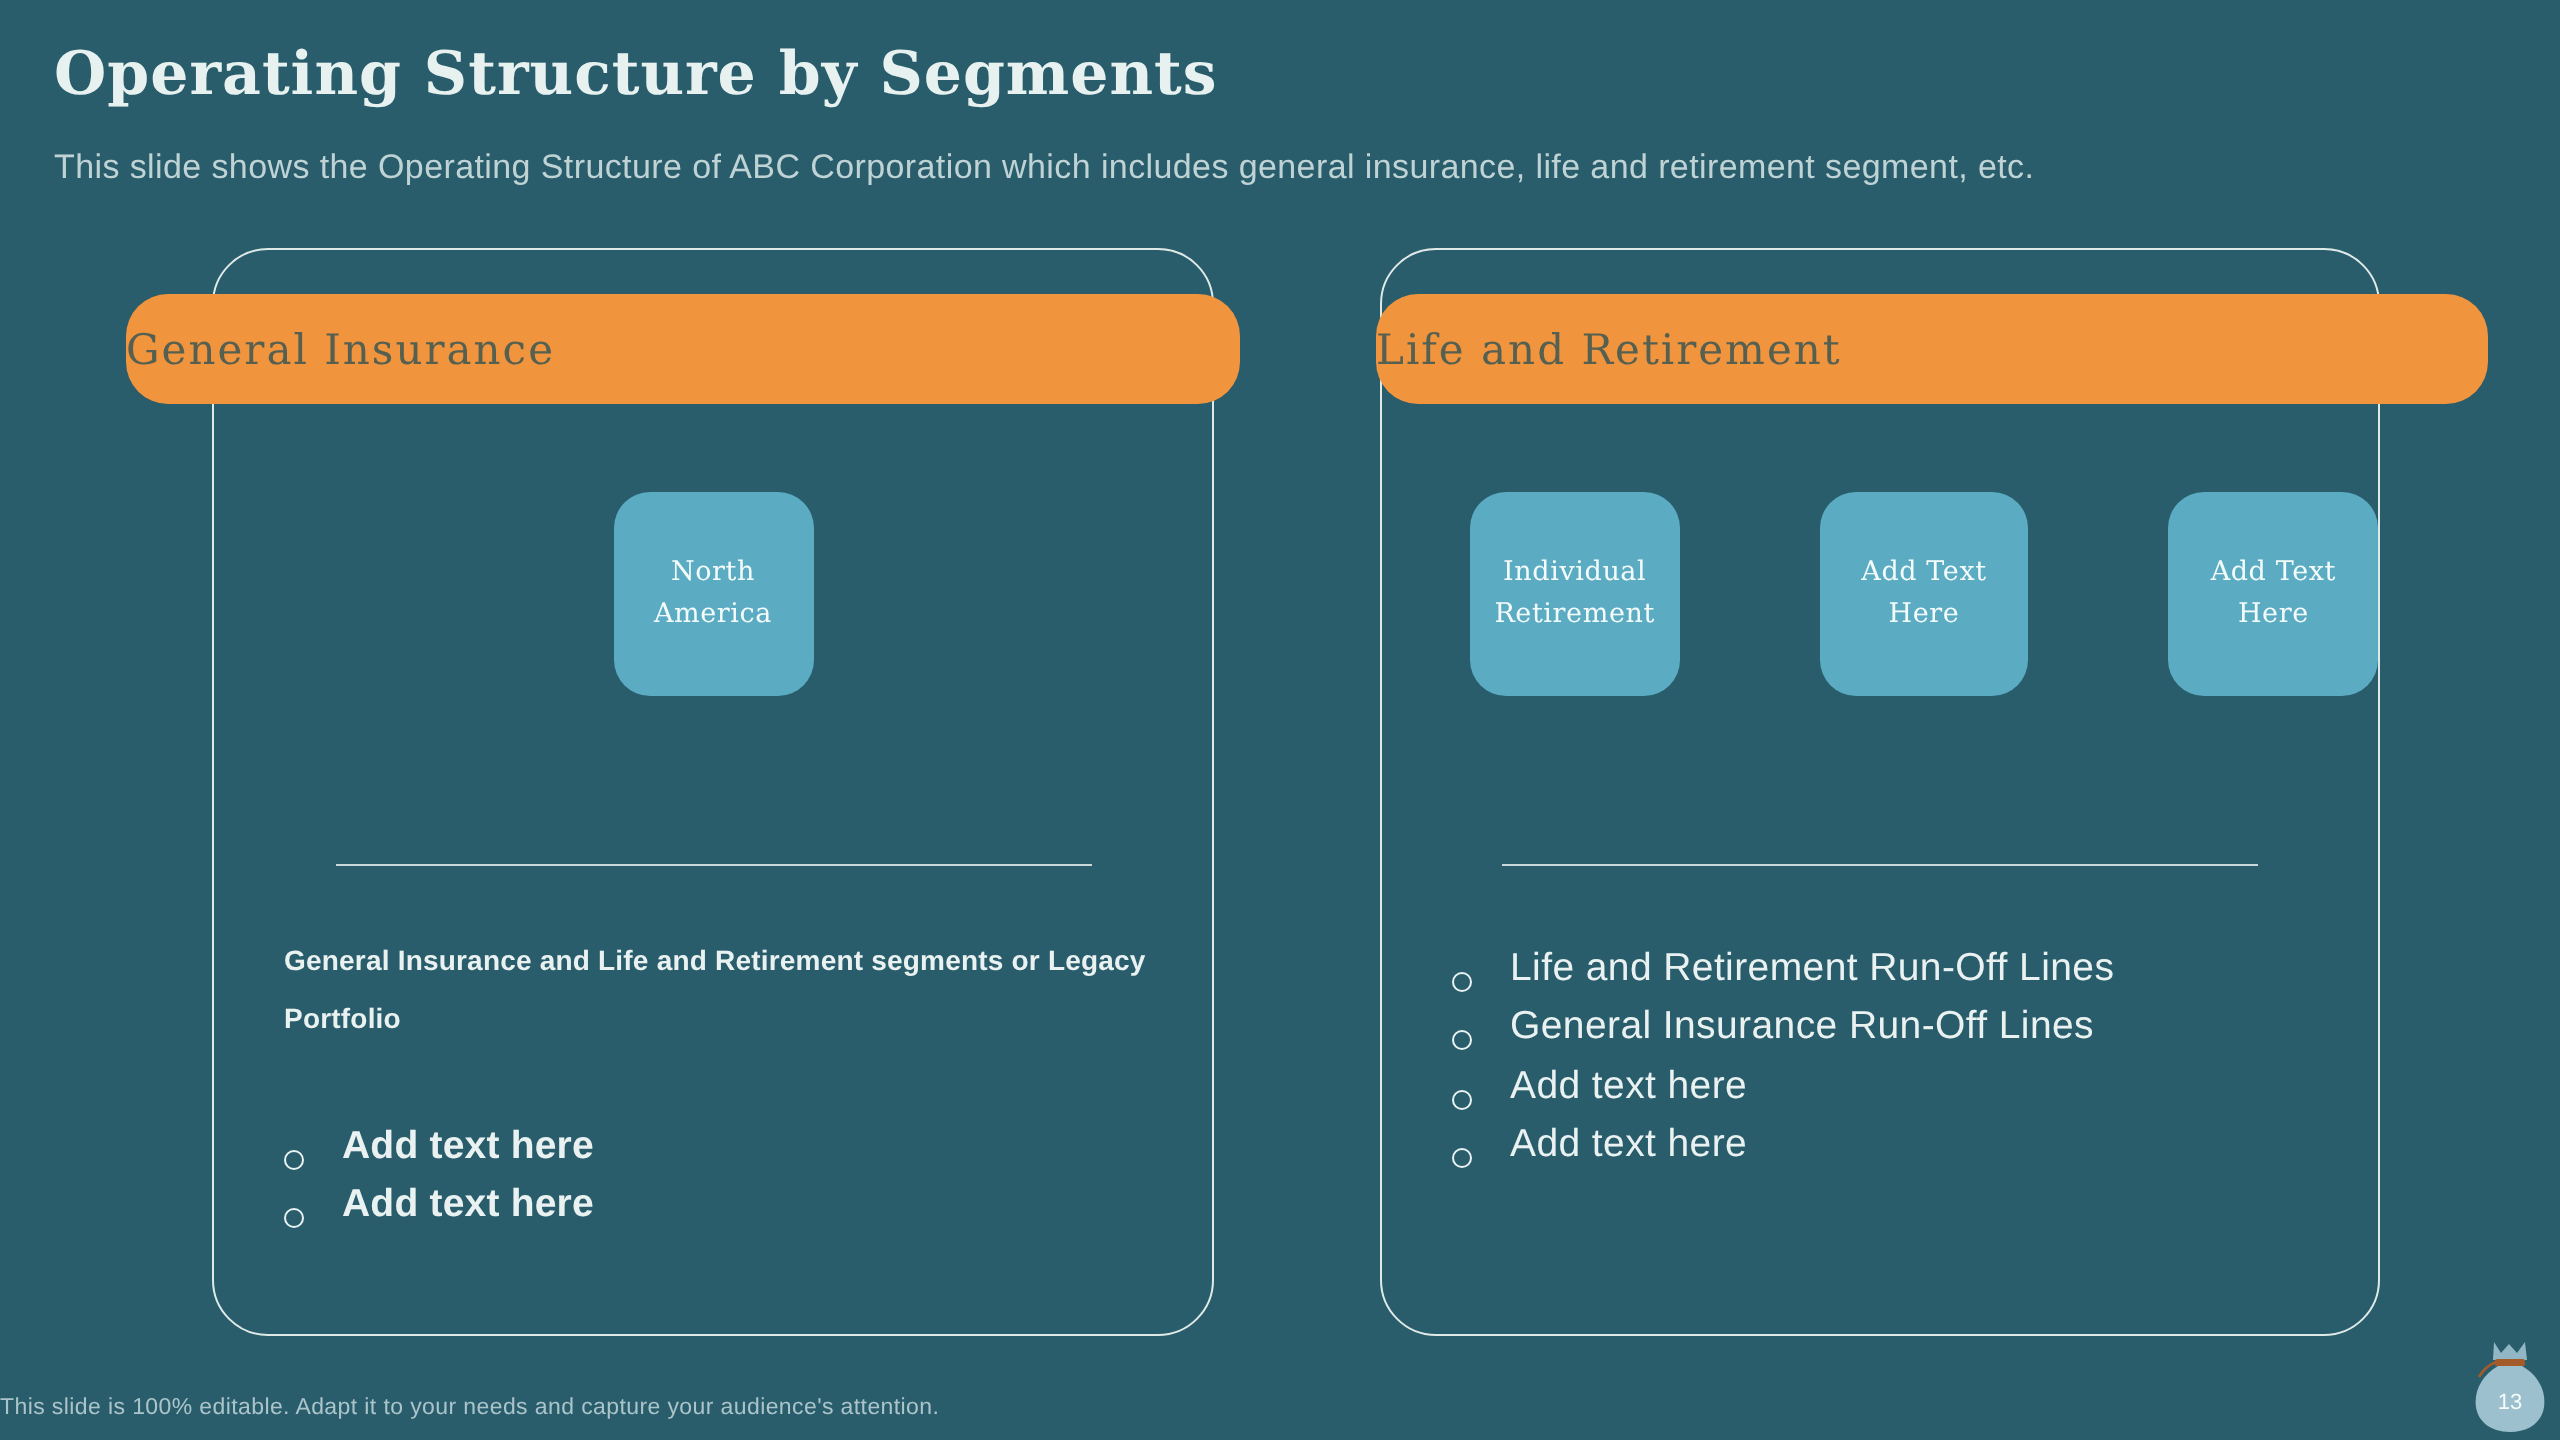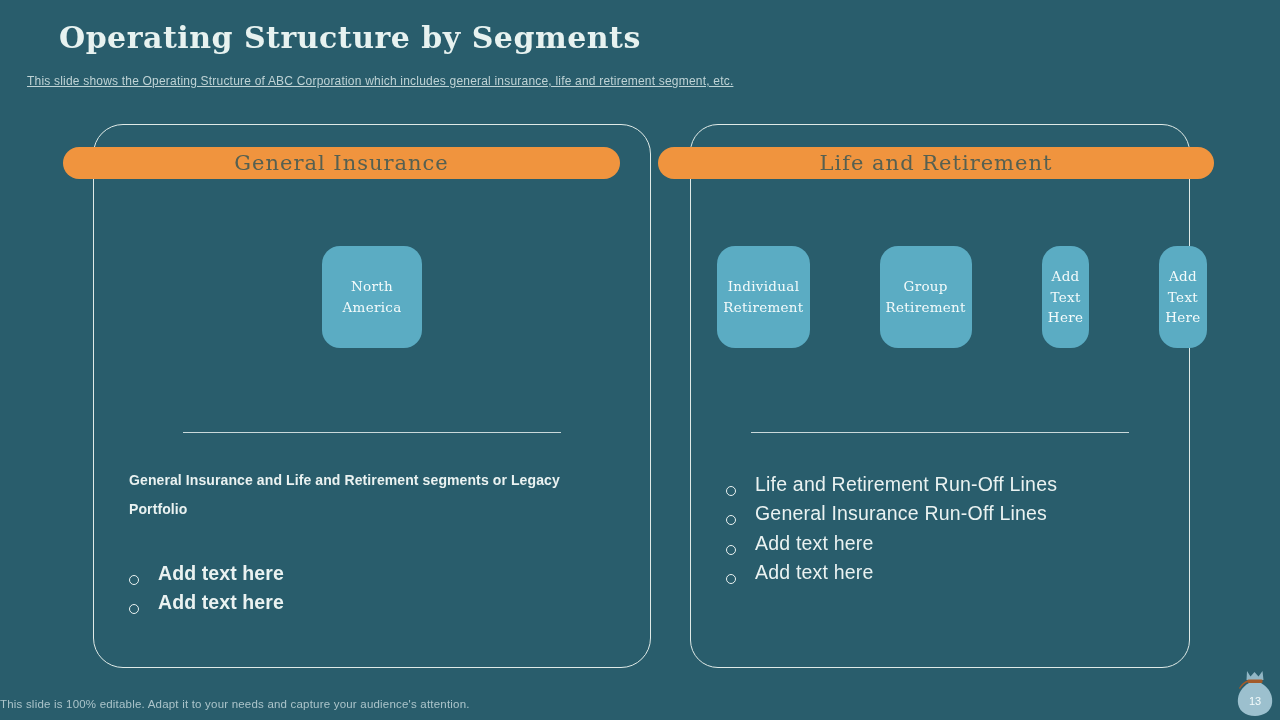--- a/index.html
+++ b/index.html
@@ -24,44 +24,42 @@
     background:var(--background);
     overflow:hidden;
     font-family:"Liberation Sans",sans-serif;
   }
   .slide-title{
     position:absolute;left:27px;top:20px;
     font-family:"DejaVu Serif",serif;
     font-size:30px;font-weight:600;
     color:#E7F2F0;letter-spacing:.5px;
     line-height:36px;
-    margin-left:32px;
   }
   .slide-subtitle{
     position:absolute;left:27px;top:74px;
-    font-size:12px;color:var(--muted-text);
+    font-size:17px;color:var(--muted-text);
     letter-spacing:.2px;
-    text-decoration:underline;
   }
   .panel{
     position:absolute;top:124px;height:544px;
     border:1.2px solid var(--panel-border);
     border-radius:28px;
   }
-  .panel.left{left:93px;width:558px;border-radius:30px;}
+  .panel.left{left:106px;width:501px;}
   .panel.right{left:690px;width:500px;}
   .pill{
-    position:absolute;top:147px;height:32px;
+    position:absolute;top:147px;height:55px;
     background:var(--accent-orange);
     border-radius:21px;
-    display:flex;align-items:center;justify-content:center;
+    display:flex;align-items:center;justify-content:flex-start;
     z-index:2;
   }
   .pill.left{left:63px;width:557px;}
-  .pill.right{left:658px;width:556px;}
+  .pill.right{left:688px;width:556px;}
   .pill-label{
     font-family:"DejaVu Serif",serif;
     font-size:21px;color:var(--pill-text);
     letter-spacing:1px;font-weight:500;
   }
   .box-row{
     position:absolute;top:121px;left:0;right:0;
     display:flex;justify-content:center;
   }
   .panel.left .box-row{gap:21px;}
@@ -158,23 +156,20 @@
     </li>
   </ul>
 </div>
 
 <div class="panel right">
   <div class="box-row">
     <div class="blue-box">
       <span class="box-label">Individual Retirement</span>
     </div>
     <div class="blue-box">
-      <span class="box-label">Group Retirement</span>
-    </div>
-    <div class="blue-box">
       <span class="box-label">Add Text Here</span>
     </div>
     <div class="blue-box">
       <span class="box-label">Add Text Here</span>
     </div>
   </div>
   <div class="section-underline"></div>
   <ul class="bullet-list">
     <li class="bullet-item">
       <span class="bullet-dot"></span>

